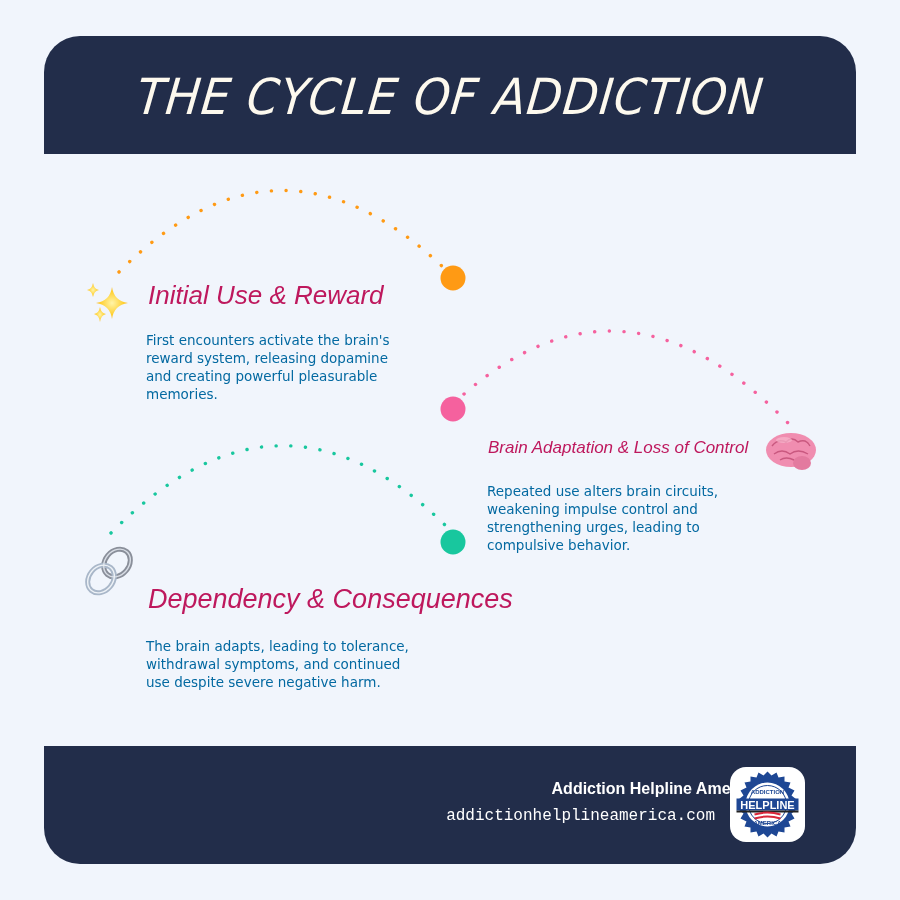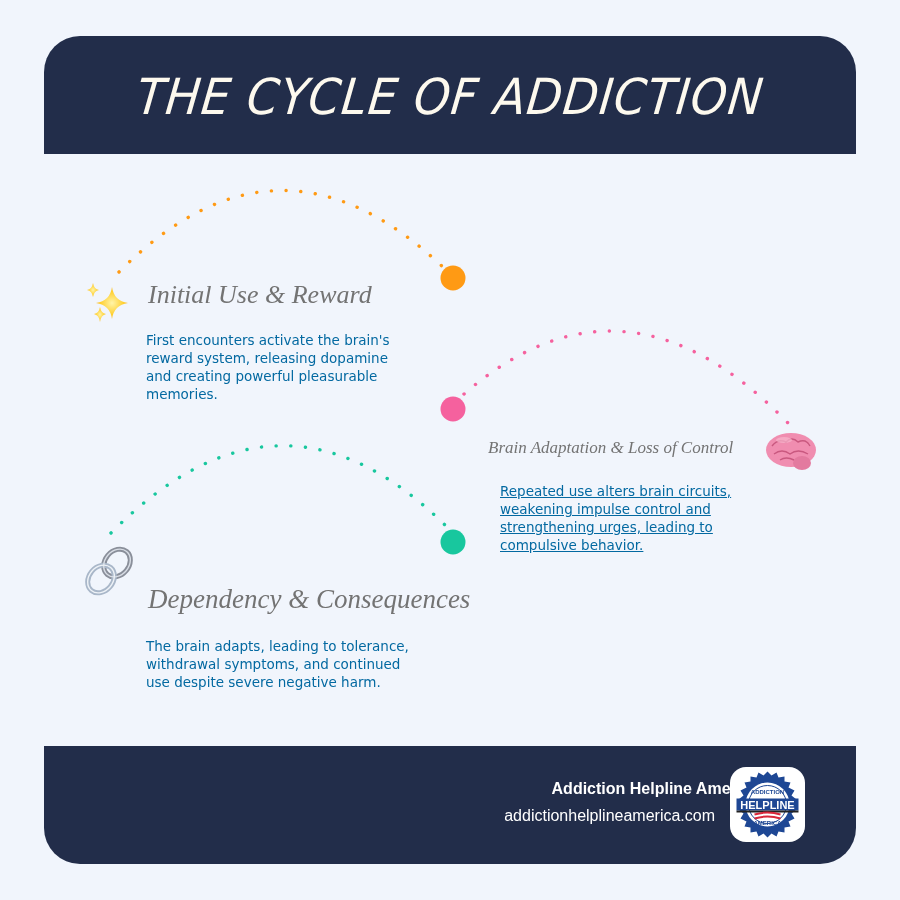--- a/index.html
+++ b/index.html
@@ -1,25 +1,25 @@
 <!DOCTYPE html>
 <html><head>
 <meta charset="utf-8">
 <style>
   html,body{margin:0;padding:0;}
   body{width:900px;height:900px;background:#f1f5fc;position:relative;overflow:hidden;font-family:"DejaVu Sans","Liberation Sans",sans-serif;}
   .header{position:absolute;left:44px;top:36px;width:812px;height:118px;background:#222d4a;border-radius:36px 36px 0 0;display:flex;align-items:center;justify-content:center;}
   .title{color:#fdf9ee;font-family:"DejaVu Sans","Liberation Sans",sans-serif;font-style:italic;font-weight:normal;font-size:46px;letter-spacing:1px;transform:skewX(-6deg) scaleY(1.08);margin-top:4px;}
   .arcs{position:absolute;left:0;top:0;}
-  .stage-title{position:absolute;font-family:Liberation Serif, serif;font-style:italic;color:#737373;white-space:nowrap;}
+  .stage-title{position:absolute;font-family:Liberation Sans, sans-serif;font-style:italic;color:#be185d;white-space:nowrap;}
   .stage-desc{position:absolute;font-family:"DejaVu Sans","Liberation Sans",sans-serif;font-size:13.5px;line-height:18px;color:#0369a1;}
   .emoji{position:absolute;}
   .footer{position:absolute;left:44px;top:746px;width:812px;height:118px;background:#222d4a;border-radius:0 0 36px 36px;}
   .org-name{position:absolute;right:141px;top:780px;color:#ffffff;font-family:"Liberation Sans",sans-serif;font-weight:bold;font-size:16px;}
-  .org-url{position:absolute;right:185px;top:807px;color:#ffffff;font-family:Liberation Sans, sans-serif;font-size:16px;}
+  .org-url{position:absolute;right:185px;top:807px;color:#ffffff;font-family:Liberation Mono, monospace;font-size:16px;}
   .logo{position:absolute;left:730px;top:767px;width:75px;height:75px;background:#fff;border-radius:16px;}
 </style>
 </head>
 <body>
 
 <div class="header">
   <div class="title">THE CYCLE OF ADDICTION</div>
 </div>
 
 <svg class="arcs" width="900" height="900">
@@ -49,21 +49,21 @@
 <div class="stage-title" style="left:148px;top:280px;font-size:26px;">Initial Use &amp; Reward</div>
 <div class="stage-desc" style="left:146px;top:331px;width:260px;">First encounters activate the brain's reward system, releasing dopamine and creating powerful pleasurable memories.</div>
 
 <div class="stage-title" style="left:488px;top:438px;font-size:17px;">Brain Adaptation &amp; Loss of Control</div>
 <svg class="emoji" style="left:764px;top:430px;" width="54" height="44" viewBox="0 0 54 44">
   <ellipse cx="27" cy="20" rx="25" ry="17" fill="#f08db0"></ellipse>
   <ellipse cx="38" cy="33" rx="9" ry="7" fill="#e37a9f"></ellipse>
   <path d="M8 16 Q14 8 22 12 Q28 6 34 12 Q42 8 46 16 M10 24 Q18 18 26 24 Q34 18 44 24 M16 30 Q22 26 30 30" fill="none" stroke="#c9587f" stroke-width="1.4"></path>
   <ellipse cx="20" cy="10" rx="8" ry="3" fill="#f8b6cd" opacity="0.7"></ellipse>
 </svg>
-<div class="stage-desc" style="left:500px;top:482px;width:260px;text-decoration:underline;">Repeated use alters brain circuits, weakening impulse control and strengthening urges, leading to compulsive behavior.</div>
+<div class="stage-desc" style="left:487px;top:482px;width:260px;">Repeated use alters brain circuits, weakening impulse control and strengthening urges, leading to compulsive behavior.</div>
 
 <svg class="emoji" style="left:84px;top:546px;" width="52" height="50" viewBox="0 0 52 50">
   <ellipse cx="33" cy="17" rx="12" ry="15" transform="rotate(40 33 17)" fill="none" stroke="#8a8f9a" stroke-width="5"></ellipse>
   <ellipse cx="17" cy="33" rx="12" ry="15" transform="rotate(40 17 33)" fill="none" stroke="#a9b7c9" stroke-width="5"></ellipse>
   <ellipse cx="33" cy="17" rx="12" ry="15" transform="rotate(40 33 17)" fill="none" stroke="#d8dde5" stroke-width="1.4"></ellipse>
   <ellipse cx="17" cy="33" rx="12" ry="15" transform="rotate(40 17 33)" fill="none" stroke="#eef2f7" stroke-width="1.4"></ellipse>
 </svg>
 <div class="stage-title" style="left:148px;top:584px;font-size:27px;">Dependency &amp; Consequences</div>
 <div class="stage-desc" style="left:146px;top:609px;width:270px;margin-top:28px;">The brain adapts, leading to tolerance, withdrawal symptoms, and continued use despite severe negative harm.</div>
 

